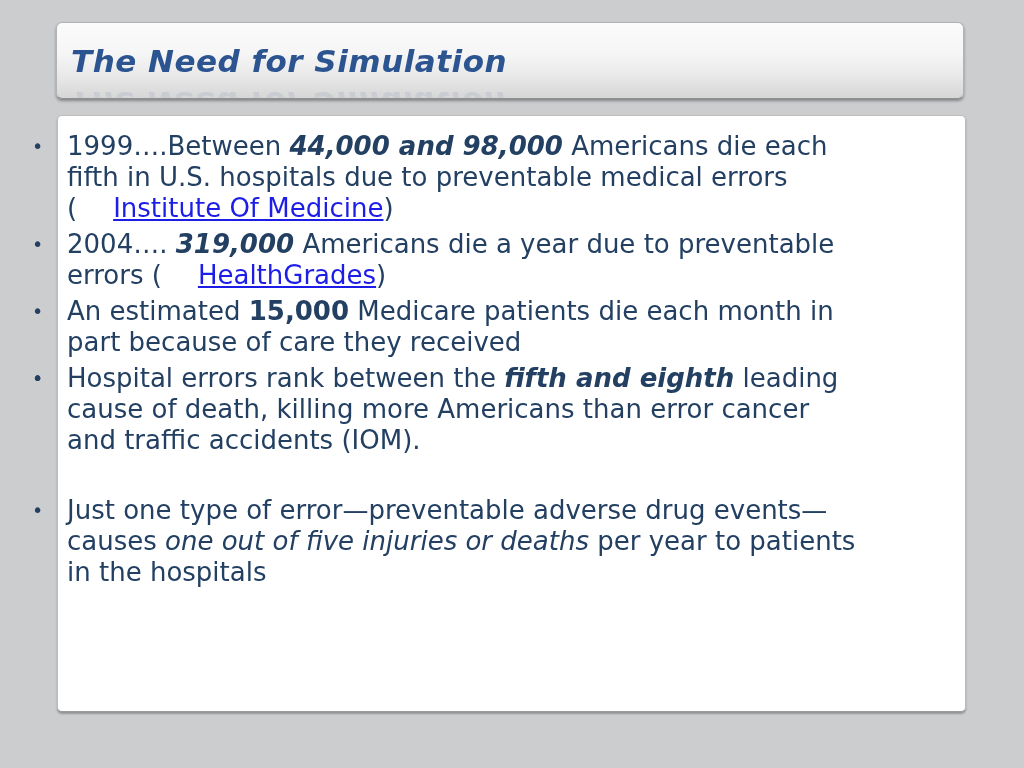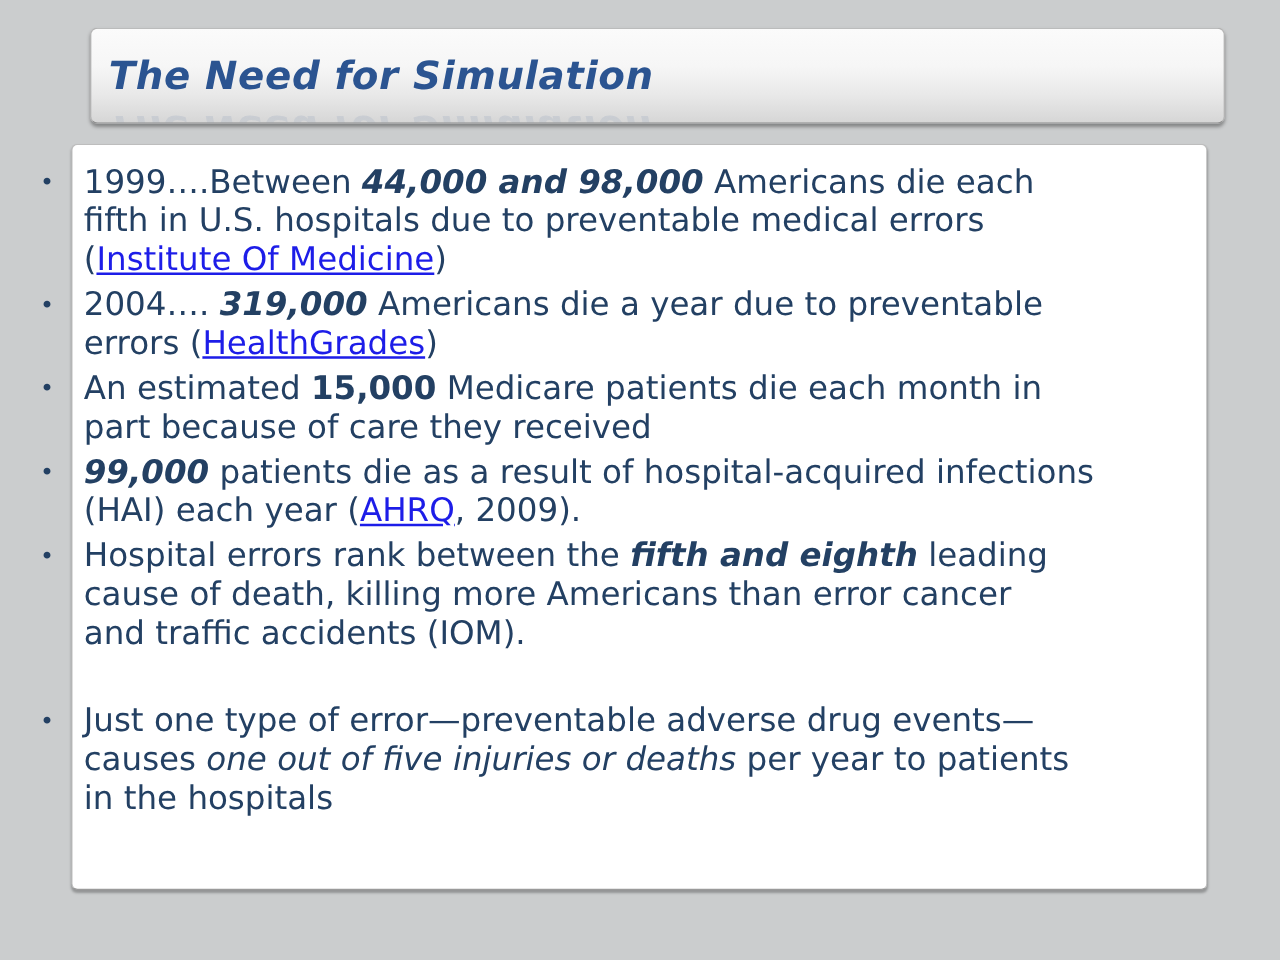--- a/index.html
+++ b/index.html
@@ -12,21 +12,21 @@
   html,body{width:1024px;height:768px;overflow:hidden;}
   body{
     background:var(--page-bg);
     font-family:"DejaVu Sans","Liberation Sans",sans-serif;
     position:relative;
   }
   .slide-canvas{position:absolute;inset:0;}
 
   
   .title-bar{
-    position:absolute;left:72px;top:22px;width:908px;height:77px;
+    position:absolute;left:56px;top:22px;width:908px;height:77px;
     background:linear-gradient(180deg,#fbfbfb 0%,#f6f6f6 40%,#e9e9e9 70%,#d6d6d6 100%);
     border:1px solid #b3b3b3;
     border-bottom-color:#8f8f8f;
     border-radius:6px;
     box-shadow:0 2px 3px rgba(0,0,0,0.35);
     overflow:hidden;
   }
   .title-text{
     position:absolute;left:14px;top:38px;transform:translateY(-50%);
     font-size:31px;font-weight:bold;font-style:italic;
@@ -75,36 +75,37 @@
     font-size:19px;line-height:31px;
     color:var(--body-text);
   }
   .seg-bi{font-weight:bold;font-style:italic;margin-top:47px;}
   .seg-b{font-weight:bold;}
   .seg-i{font-style:italic;margin-top:48px;}
   a.seg-link{
     color:var(--link);
     text-decoration:underline;
     cursor:pointer;
+    margin-left:36px;
   }
 </style>
 </head>
 <body>
 
 <div class="slide-canvas">
 
   <div class="title-bar">
     <div class="title-text">The Need for Simulation</div>
     <div class="title-reflection">The Need for Simulation</div>
   </div>
 
   <div class="content-box"></div>
 
   <ul class="bullet-list">
       <li><span class="bullet-dot">•</span><span><span>1999….Between </span><span class="seg-bi">44,000 and 98,000</span><span> Americans die each</span><br><span>fifth in U.S. hospitals due to preventable medical errors</span><br><span>(</span><a class="seg-link">Institute Of Medicine</a><span>)</span></span></li>
       <li><span class="bullet-dot">•</span><span><span>2004…. </span><span class="seg-bi">319,000</span><span> Americans die a year due to preventable</span><br><span>errors (</span><a class="seg-link">HealthGrades</a><span>)</span></span></li>
       <li><span class="bullet-dot">•</span><span><span>An estimated </span><span class="seg-b">15,000</span><span> Medicare patients die each month in</span><br><span>part because of care they received</span></span></li>
-      <li><span class="bullet-dot">•</span><span><span class="seg-bi">99,000</span><span> patients die as a result of hospital-acquired infections</span><br><span>(HAI) each year (</span><a class="seg-link">AHRQ</a><span>, 2009).</span></span></li>
+      <li><span class="bullet-dot">•</span></li>
       <li><span class="bullet-dot">•</span><span><span>Hospital errors rank between the </span><span class="seg-bi">fifth and eighth</span><span> leading</span><br><span>cause of death, killing more Americans than error cancer</span><br><span>and traffic accidents (IOM).</span></span></li>
       <li class="gap-before"><span class="bullet-dot">•</span><span><span>Just one type of error—preventable adverse drug events—</span><br><span>causes </span><span class="seg-i">one out of five injuries or deaths</span><span> per year to patients</span><br><span>in the hospitals</span></span></li>
     </ul>
 
 </div>
 
 </body></html>

